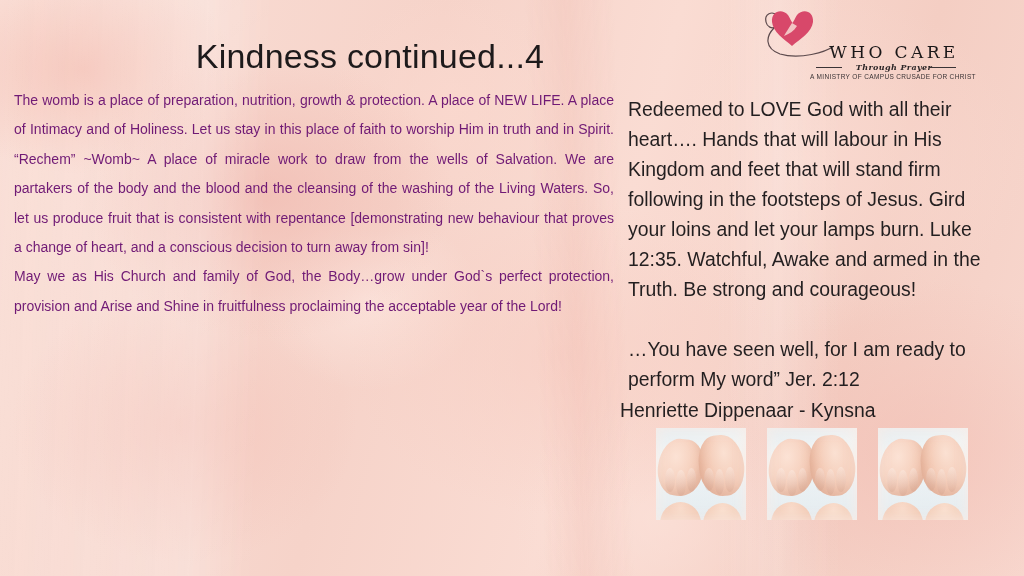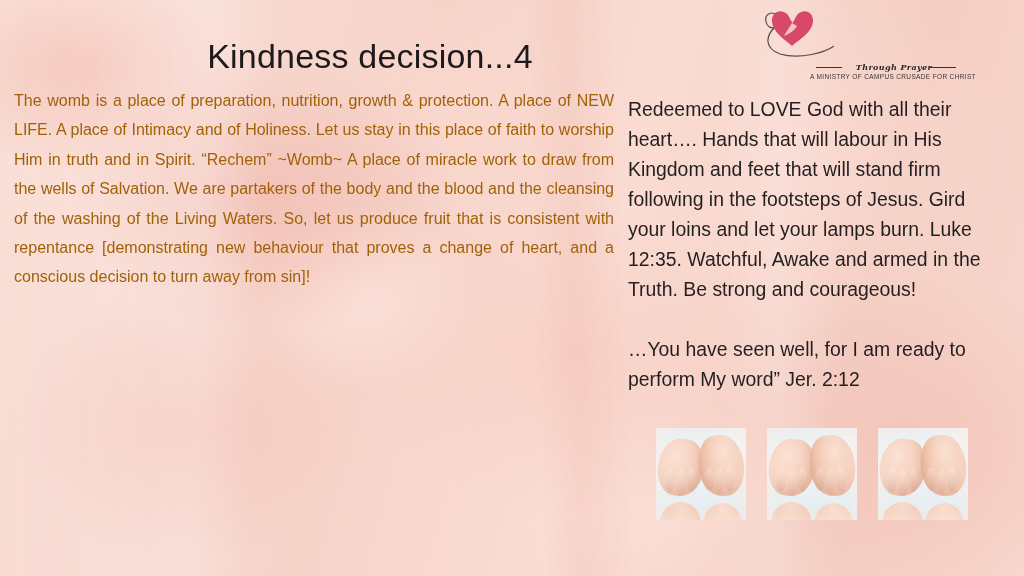--- a/index.html
+++ b/index.html
@@ -106,25 +106,25 @@
     font-size: 6.5px;
     letter-spacing: .35px;
     color: #3a3335;
   }
 
   
   #col-left {
     position: absolute;
     left: 14px; top: 86px;
     width: 600px;
-    font-size: 16px;
+    font-size: 14px;
     line-height: 29.4px;
     text-align: justify;
     text-justify: inter-word;
-    color: #a16207;
+    color: #701a75;
   }
   #col-left p { margin: 0; }
 
   #col-right {
     position: absolute;
     left: 620px; top: 86px;
     width: 392px;
     font-size: 19.4px;
     line-height: 30px;
     text-align: left;
@@ -212,48 +212,51 @@
   }
 </style>
 </head>
 <body>
 
 <div id="slide">
 
   <div id="bg-texture"></div>
   <div id="bg-streaks"></div>
 
-  <h1 id="title">Kindness decision...4</h1>
+  <h1 id="title">Kindness continued...4</h1>
 
   <div id="logo">
     <div class="heart-wrap">
       <svg width="76" height="54" viewBox="0 0 76 54" xmlns="http://www.w3.org/2000/svg">
         <path d="M20 10 C14 4, 6 8, 8 16 C9 21, 14 23, 17 21" fill="none" stroke="#5c4a4d" stroke-width="1.2"></path>
         <path d="M16 22 C8 30, 6 42, 22 48 C42 54, 68 46, 76 40" fill="none" stroke="#5c4a4d" stroke-width="1.2"></path>
         <path d="M30 9 C24 2, 13 5, 14 16 C15 26, 26 33, 34 40
                  C42 33, 54 26, 55 16 C56 5, 45 2, 39 9
                  C37 12, 36 15, 34.5 17 C33 15, 32 12, 30 9 Z" fill="#d8486a"></path>
         <path d="M34 17 C31 22, 28 26, 26 30 C31 28, 36 25, 39 20 Z" fill="#f7dbd4" opacity=".85"></path>
       </svg>
     </div>
+    <div class="logo-who-care">WHO CARE</div>
     <div class="rule-l"></div>
     <div class="logo-through">Through Prayer</div>
     <div class="rule-r"></div>
     <div class="logo-ministry">A MINISTRY OF CAMPUS CRUSADE FOR CHRIST</div>
   </div>
 
   <div id="col-left">
     <p>The womb is a place of preparation, nutrition, growth &amp; protection. A place of NEW LIFE. A place of Intimacy and of Holiness. Let us stay in this place of faith to worship Him in truth and in Spirit. “Rechem” ~Womb~ A place of miracle work to draw from the wells of Salvation. We are partakers of the body and the blood and the cleansing of the washing of the Living Waters. So, let us produce fruit that is consistent with repentance [demonstrating new behaviour that proves a change of heart, and a conscious decision to turn away from sin]!</p>
+    <p>May we as His Church and family of God, the Body…grow under God`s perfect protection, provision and Arise and Shine in fruitfulness proclaiming the acceptable year of the Lord!</p>
   </div>
 
   <div id="col-right">
     <p> Redeemed to LOVE God with all their heart…. Hands that will labour in His Kingdom and feet that will stand firm following in the footsteps of Jesus. Gird your loins and let your lamps burn. Luke 12:35. Watchful, Awake and armed in the Truth. Be strong and courageous!</p>
     <p class="gap-before">…You have seen well, for I am ready to perform My word” Jer. 2:12</p>
   </div>
 
+  <div id="byline">Henriette Dippenaar - Kynsna</div>
 
   <div id="photo-strip">
     <div class="photo">
       <div class="sky"></div>
       <div class="blanket"></div>
       <div class="hand-l"></div>
       <div class="hand-r"></div>
       <div class="finger f1"></div>
       <div class="finger f2"></div>
       <div class="finger f3"></div>

